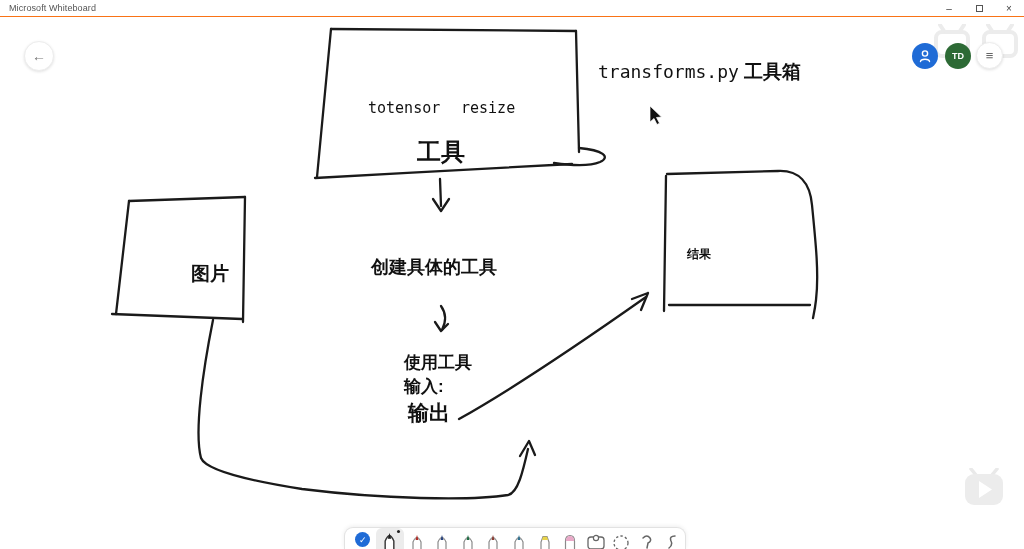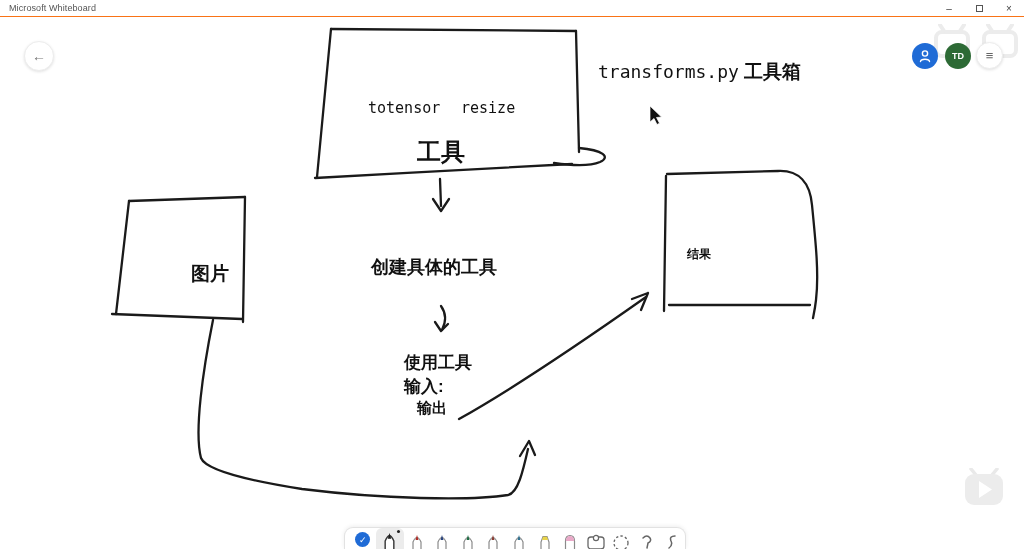--- a/index.html
+++ b/index.html
@@ -42,21 +42,21 @@
 
   .t-totensor { left:356px; top:99px; font-size:15px;margin-left:12px; }
   .t-resize   { left:461px; top:99px; font-size:15px; }
   .t-tool     { left:417px; top:136px; font-size:24px; }
   .t-title    { left:598px; top:59px; font-size:18px; }
   .t-title .suffix { font-weight:bold; font-size:19px; font-family:"Liberation Sans",sans-serif;text-align:right; }
   .t-create-title { left:371px; top:255px; font-size:18px; }
   .t-create-code  { left:369px; top:280px; font-size:15px; }
   .t-use-title  { left:404px; top:351px; font-size:17px; }
   .t-use-input  { left:404px; top:375px; font-size:17px; }
-  .t-use-output { left:417px; top:399px; font-size:15px; }
+  .t-use-output { left:408px; top:399px; font-size:21px; }
   .t-use-code   { left:402px; top:421px; font-size:15px; }
   .t-image  { left:151px; top:261px; font-size:19px;margin-left:40px; }
   .t-result { left:687px; top:246px; font-size:12px; }
 
   
   .pen-toolbar { position:absolute; left:344px; top:527px; width:342px; height:22px;
                  background:#fff; border:1px solid #e2e2e2; border-bottom:none;
                  border-radius:9px 9px 0 0; box-shadow:0 -1px 4px rgba(0,0,0,.07);
                  display:flex; align-items:flex-start; overflow:hidden; z-index:6; }
   .tb-item { width:26px; height:26px; display:flex; justify-content:center;

